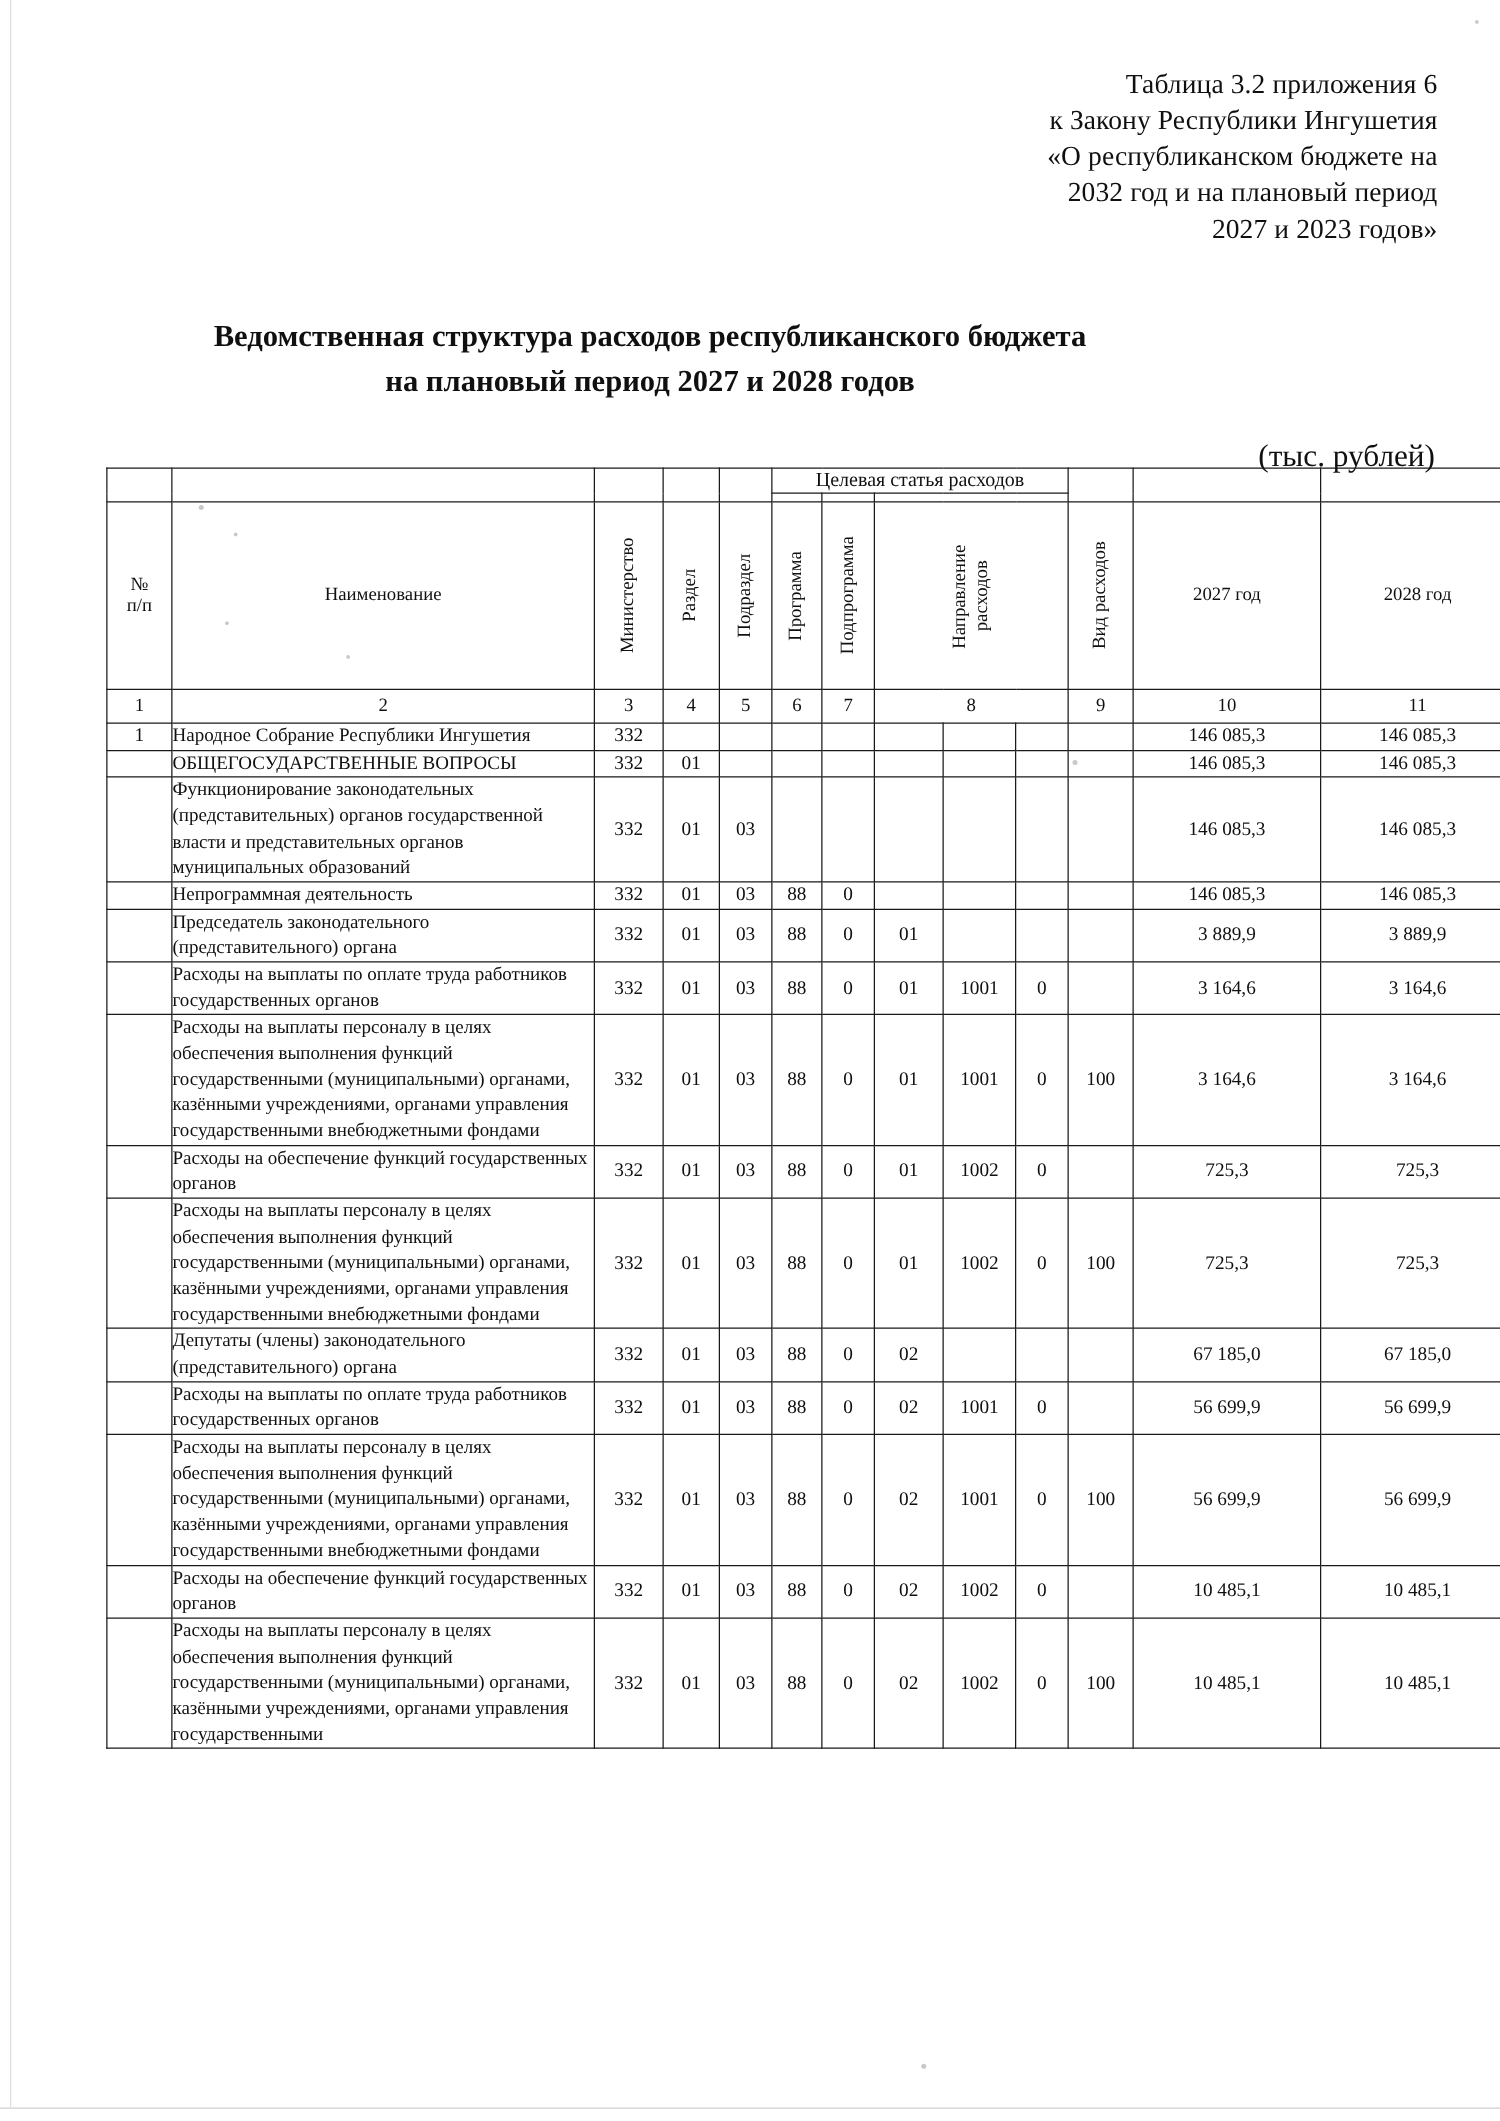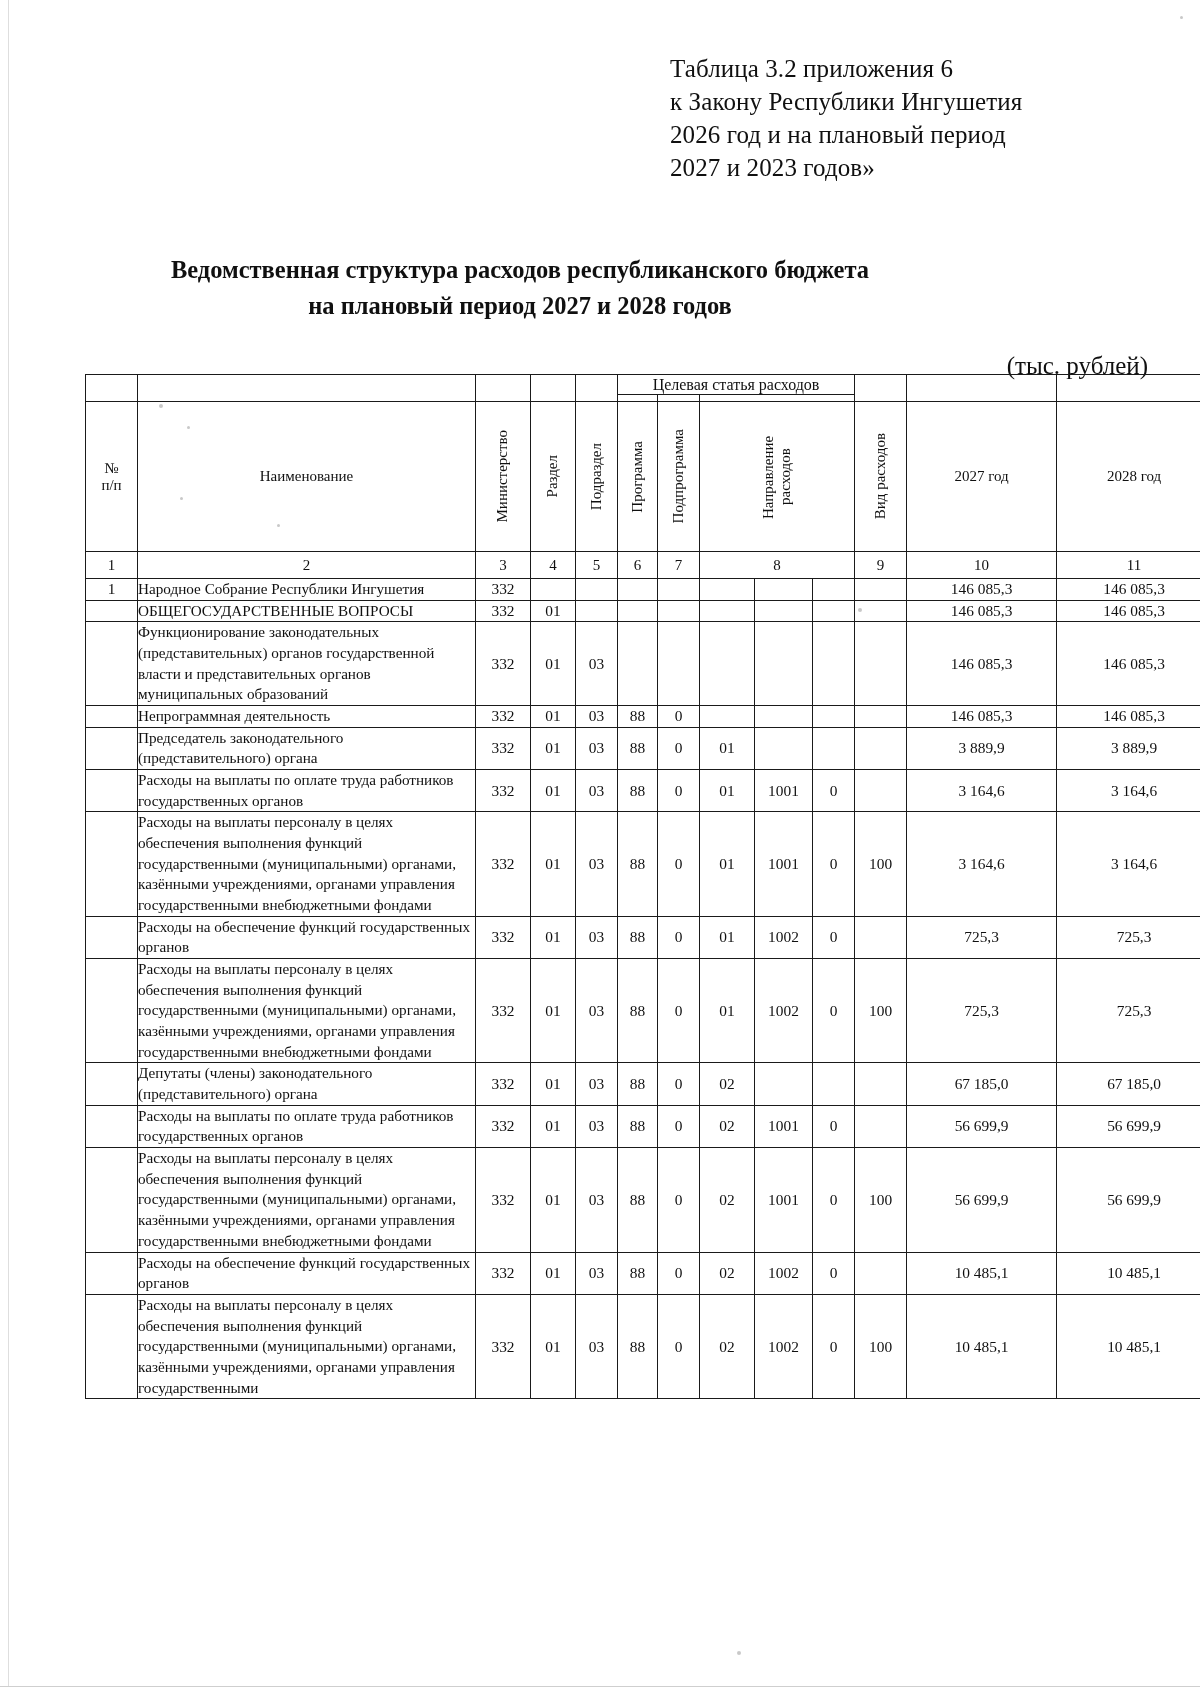--- a/index.html
+++ b/index.html
@@ -23,22 +23,22 @@
     padding: 0;
     box-sizing: border-box;
   }
 
   
   .doc-ref {
     position: absolute;
     top: 52px;
     right: 50px;
     width: 480px;
-    text-align: left;
-    font-size: 25px;
+    text-align: right;
+    font-size: 22px;
     line-height: 1.32;
     letter-spacing: 0.1px;
   }
   .doc-ref div { white-space: nowrap; }
 
   
   .doc-title {
     position: absolute;
     top: 252px;
     left: 0;
@@ -166,21 +166,22 @@
 </head>
 <body>
 
 <div class="page">
 
   <div class="scan-edge-left"></div>
 
   <div class="doc-ref">
     <div>Таблица 3.2 приложения 6</div>
     <div>к Закону Республики Ингушетия</div>
-    <div>2026 год и на плановый период</div>
+    <div>«О республиканском бюджете на</div>
+    <div>2032 год и на плановый период</div>
     <div>2027 и 2023 годов»</div>
   </div>
 
   <div class="doc-title">
     <div>Ведомственная структура расходов республиканского бюджета</div>
     <div>на плановый период 2027 и 2028 годов</div>
   </div>
 
   <div class="units-note">(тыс. рублей)</div>
 

